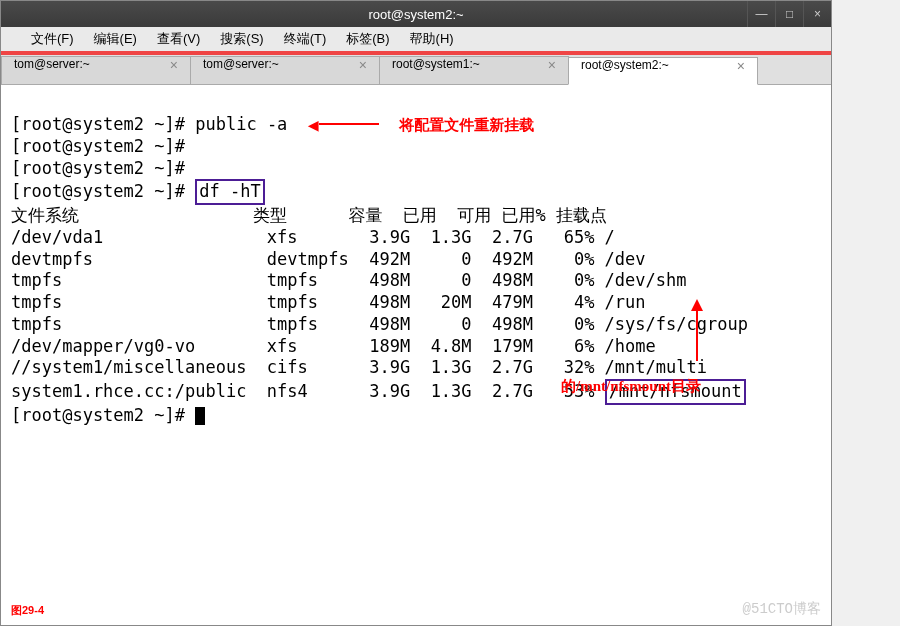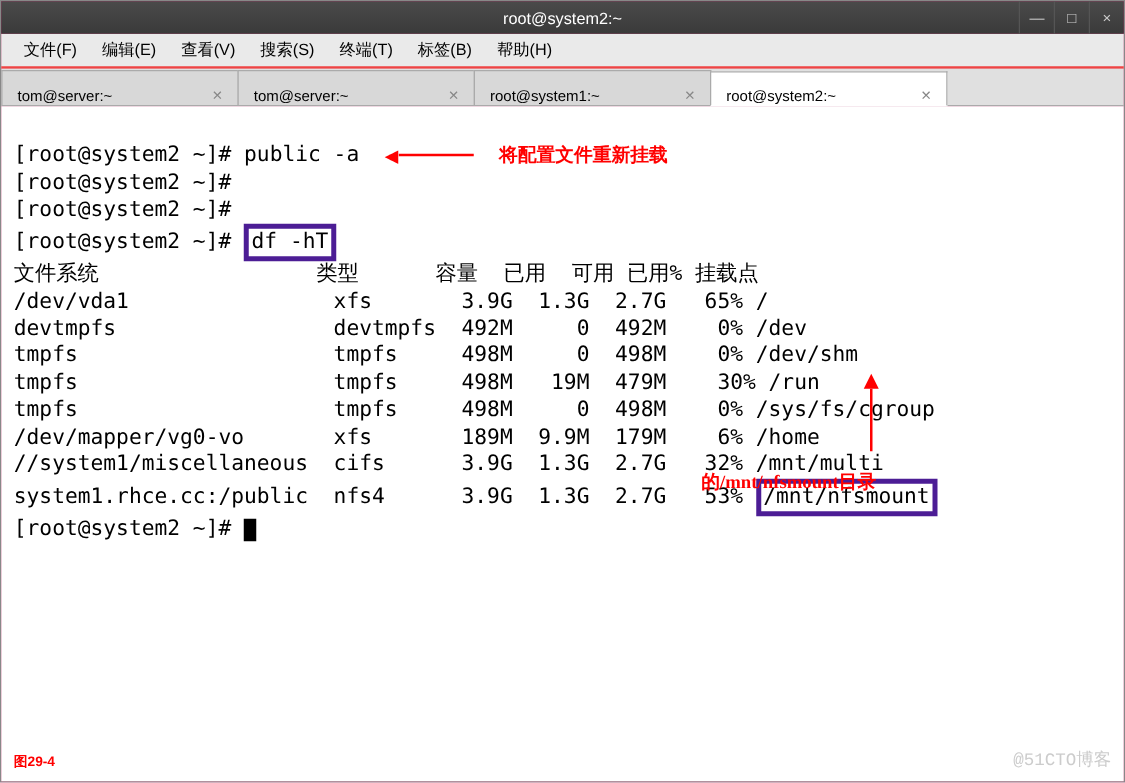--- a/index.html
+++ b/index.html
@@ -1,28 +1,28 @@
 <!DOCTYPE html>
 <html><head>
   <meta charset="utf-8">
   <style>
     * { margin: 0; padding: 0; box-sizing: border-box; }
     body { width: 900px; height: 626px; font-family: sans-serif; background: #f0f0f0; overflow: hidden; }
-    .window { width: 900px; height: 626px; display: flex; flex-direction: column; border: 1px solid #888; background: #be185d; }
+    .window { width: 832px; height: 626px; display: flex; flex-direction: column; border: 1px solid #888; background: #0c4a6e; }
     .titlebar { height: 26px; background: linear-gradient(#4a4a4a, #3a3a3a); color: #fff; display: flex; align-items: center; justify-content: center; position: relative; font-size: 13px; }
     .win-controls { position: absolute; right: 0; top: 0; display: flex; height: 100%; }
     .win-btn { width: 28px; height: 100%; display: flex; align-items: center; justify-content: center; color: #ccc; font-size: 12px; border-left: 1px solid #555; }
-    .menubar { height: 28px; background: #eaeaea; display: flex; align-items: flex-start; padding: 0 8px; border-bottom: 2px solid #ef4444; font-size: 13px; }
+    .menubar { height: 28px; background: #eaeaea; display: flex; align-items: center; padding: 0 20px; border-bottom: 4px solid #ef4444; font-size: 13px; }
     .menu-item { padding: 4px 10px; cursor: default; }
     .tabbar { height: 30px; background: #e0e0e0; display: flex; align-items: flex-end; border-bottom: 1px solid #aaa; }
-    .tab { height: 28px; padding: 0 12px; display: flex; align-items: flex-end; border: 1px solid #aaa; border-bottom: none; background: #d8d8d8; margin-right: -1px; font-size: 12px; min-width: 190px; justify-content: space-between; }
+    .tab { height: 28px; padding: 0 12px; display: flex; align-items: flex-start; border: 1px solid #aaa; border-bottom: none; background: #d8d8d8; margin-right: -1px; font-size: 12px; min-width: 190px; justify-content: space-between; }
     .tab.active { background: #fff; border-bottom: 1px solid #fff; position: relative; top: 1px; }
     .tab-close { font-size: 14px; color: #888; margin-left: 10px; }
     .terminal { flex: 1; background: #fff; color: #000; font-family: "DejaVu Sans Mono", "Liberation Mono", monospace; font-size: 17px; padding: 6px 10px; position: relative; line-height: 1.28; white-space: pre; }
-    .box-red { border: 4px solid #4c1d95; padding: 0 2px; display: inline-block; }
+    .box-red { border: 2px solid #4c1d95; padding: 0 2px; display: inline-block; }
     .anno { color: red; font-family: Liberation Serif, serif; font-size: 15px; font-weight: bold; white-space: normal; }
     .arrow-h { display: inline-block; color: red; font-size: 18px; vertical-align: middle; }
     .arrow-body-h { display: inline-block; width: 60px; height: 2px; background: red; vertical-align: middle; }
     .arrow-v-container { position: absolute; display: flex; flex-direction: column; align-items: center; }
     .arrow-head-up { width: 0; height: 0; border-left: 6px solid transparent; border-right: 6px solid transparent; border-bottom: 12px solid red; }
     .arrow-body-v { width: 2px; height: 50px; background: red; }
     .cursor { display: inline-block; width: 10px; height: 18px; background: #000; vertical-align: text-bottom; }
     .fig-label { position: absolute; bottom: 8px; left: 10px; color: red; font-weight: bold; font-family: sans-serif; font-size: 11px; }
     .watermark { position: absolute; bottom: 6px; right: 10px; color: #ccc; font-size: 14px; font-family: Liberation Mono, monospace; }
   </style>
@@ -70,23 +70,23 @@
 
   <div class="terminal">
 <span><span>[root@system2 ~]# </span><span>public -a</span></span>  <span class="arrow-h">◀</span><span class="arrow-body-h"></span>  <span class="anno">将配置文件重新挂载</span>
 <span>[root@system2 ~]#</span>
 <span>[root@system2 ~]#</span>
 <span><span>[root@system2 ~]# </span><span class="box-red">df -hT</span></span>
 <span>文件系统                 类型      容量  已用  可用 已用% 挂载点</span>
 <span>/dev/vda1                xfs       3.9G  1.3G  2.7G   65% /</span>
 <span>devtmpfs                 devtmpfs  492M     0  492M    0% /dev</span>
 <span>tmpfs                    tmpfs     498M     0  498M    0% /dev/shm</span>
-<span>tmpfs                    tmpfs     498M   19M  479M    30% /run</span>
+<span>tmpfs                    tmpfs     498M   20M  479M    4% /run</span>
 <span>tmpfs                    tmpfs     498M     0  498M    0% /sys/fs/cgroup</span>
-<span>/dev/mapper/vg0-vo       xfs       189M  9.9M  179M    6% /home</span>
+<span>/dev/mapper/vg0-vo       xfs       189M  4.8M  179M    6% /home</span>
 <span>//system1/miscellaneous  cifs      3.9G  1.3G  2.7G   32% /mnt/multi</span>
 <span><span>system1.rhce.cc:/public  nfs4      3.9G  1.3G  2.7G   53% </span><span class="box-red">/mnt/nfsmount</span></span>
 <span><span>[root@system2 ~]# </span><span class="cursor"></span></span>
 
     <div class="arrow-v-container" style="left: 690px; top: 214px;">
       <div class="arrow-head-up"></div>
       <div class="arrow-body-v"></div>
     </div>
 
     <div class="anno" style="position:absolute; left: 560px; top: 288px; width: 300px; line-height: 1.8;">

